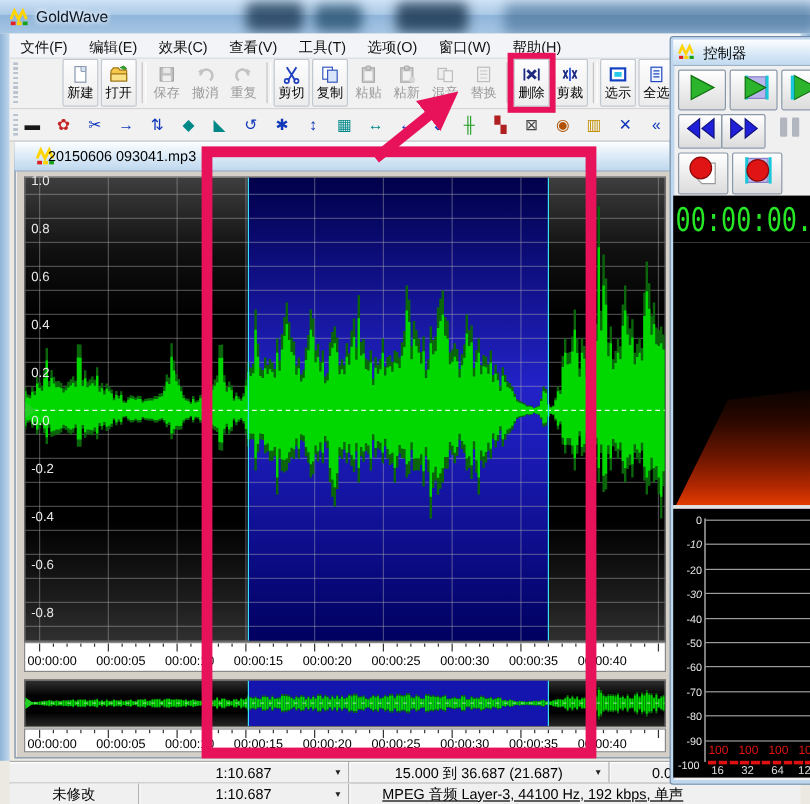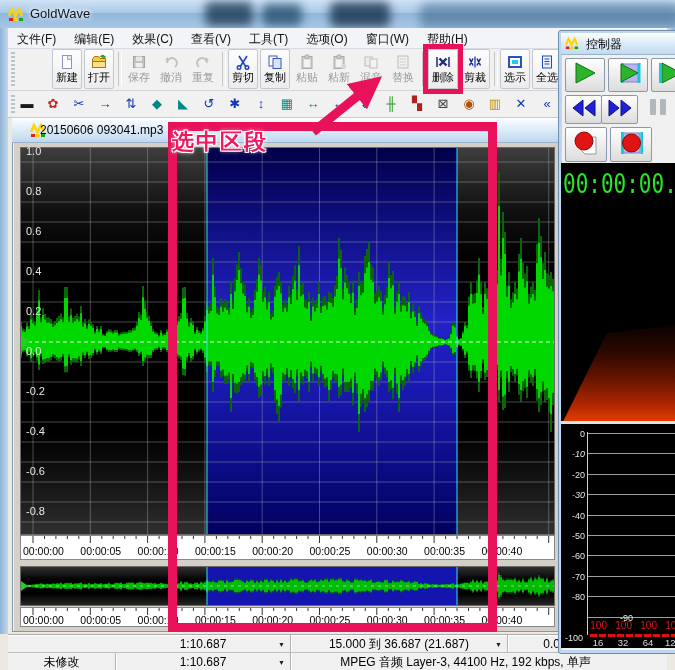--- a/index.html
+++ b/index.html
@@ -46,21 +46,21 @@
   #axis2{left:20px;top:607px;width:533px;height:18px;background:#fff;border:1px solid #888;overflow:hidden;}
   .tick-label{position:absolute;top:9px;font-size:10.5px;color:#000;white-space:nowrap;}
   #axis2 .tick-label{top:6px;}
   .ylab{position:absolute;font-size:11px;color:#e8e8e8;left:5px;}
   
   #status1{left:8px;top:634px;width:659px;height:18px;background:#f0f0f0;border-top:1px solid #a9a9a9;
     box-shadow:inset 0 1px 0 #fff;}
   #status2{left:8px;top:652px;width:659px;height:18px;background:#f0f0f0;border-top:1px solid #bdbdbd;}
   .st-cell{position:absolute;top:0;height:18px;font-size:12px;color:#000;display:flex;align-items:center;
     justify-content:center;border-right:1px solid #b2b2b2;box-shadow:1px 0 0 #fff;}
-  .st-left{justify-content:flex-end;padding-left:6px;box-sizing:border-box;}
+  .st-left{justify-content:center;padding-left:6px;box-sizing:border-box;text-decoration:underline;}
   .st-right{justify-content:flex-end;padding-right:8px;box-sizing:border-box;}
   .drop{font-size:7px;color:#222;position:absolute;right:5px;top:6px;}
   
   #ctl-frame{left:558px;top:30px;width:120px;height:622px;background:#f0f0f0;
     border:1px solid #6e8cab;box-shadow:inset 0 0 0 3px #bed7ee;border-radius:3px 0 0 3px;}
   #ctl-titlebar{left:561px;top:33px;width:114px;height:21px;
     background:linear-gradient(180deg,#fdfeff,#d6e7f6 60%,#c2daf0);border-bottom:1px solid #9ab2ca;}
   #ctl-title{position:absolute;left:586px;top:36px;font-size:12px;color:#000;}
   .ctl-btn{position:absolute;width:38px;height:32px;background:linear-gradient(180deg,#fff,#dcdcdc);
     border:1px solid #8a98a8;border-radius:2px;display:flex;align-items:center;justify-content:center;}
@@ -508,21 +508,21 @@
       <span class="sp-lab" style="top: 86.6px;">-40</span>
       <div class="sp-line" style="top: 111px;"></div>
       <span class="sp-lab" style="top: 107px;">-50</span>
       <div class="sp-line" style="top: 131.4px;"></div>
       <span class="sp-lab" style="top: 127.4px;">-60</span>
       <div class="sp-line" style="top: 151.8px;"></div>
       <span class="sp-lab" style="top: 147.8px;">-70</span>
       <div class="sp-line" style="top: 172.2px;"></div>
       <span class="sp-lab" style="top: 168.2px;">-80</span>
       <div class="sp-line" style="top: 192.6px;"></div>
-      <span class="sp-lab" style="top: 188.6px; margin-left: 48px;">-90</span>
+      <span class="sp-lab" style="top: 188.6px;">-90</span>
       <span class="sp-lab" style="top: 209px; left: -2px;">-100</span>
       <span class="sp-peak" style="left: 24px; top: 196px;">100</span>
       <span class="sp-peak" style="left: 49px; top: 196px;">100</span>
       <span class="sp-peak" style="left: 74px; top: 196px;">100</span>
       <span class="sp-peak" style="left: 99px; top: 196px;">100</span>
       <span class="sp-freq" style="left: 26px; top: 213px;">16</span>
       <span class="sp-freq" style="left: 51px; top: 213px;">32</span>
       <span class="sp-freq" style="left: 76px; top: 213px;">64</span>
       <span class="sp-freq" style="left: 101px; top: 213px;">128</span>
     </div>
@@ -530,21 +530,20 @@
   <div id="annot-rect" class="abs annot"></div>
   <div id="annot-box" class="abs annot" style="left: 423px; top: 44px; width: 40px; height: 50px;"></div>
   <svg id="annot-arrow" class="abs annot" style="left:295px;top:62px;" width="105" height="80">
     <defs>
         <marker id="ah" markerWidth="3.6" markerHeight="3.6" refX="2.6" refY="1.8" orient="auto">
       <polygon points="0,0 3.6,1.8 0,3.6" fill="#e8125a"></polygon>
         </marker>
       </defs>
     <line x1="18" y1="70" x2="80" y2="20" stroke="#e8125a" stroke-width="9" marker-end="url(#ah)"></line>
   </svg>
-  <div id="annot-label" class="abs annot">选中区段</div>
 
 <div class="ctl-btn" style="left: 565px; top: 58px; width: 38px; height: 32px;">
       <span><svg width="28" height="24" viewBox="0 0 28 24">
           <polygon points="5,2 24,12 5,22" fill="#2cb42c" stroke="#117011"></polygon>
         </svg></span>
     </div>
     <div class="ctl-btn" style="left: 608px; top: 58px; width: 38px; height: 32px;">
       <span><svg width="28" height="24" viewBox="0 0 28 24">
           <rect x="9" y="3" width="15" height="18" fill="#b8b4ec" stroke="#8880c8"></rect>
           <rect x="7" y="2" width="2.5" height="20" fill="#18c8d8"></rect>

